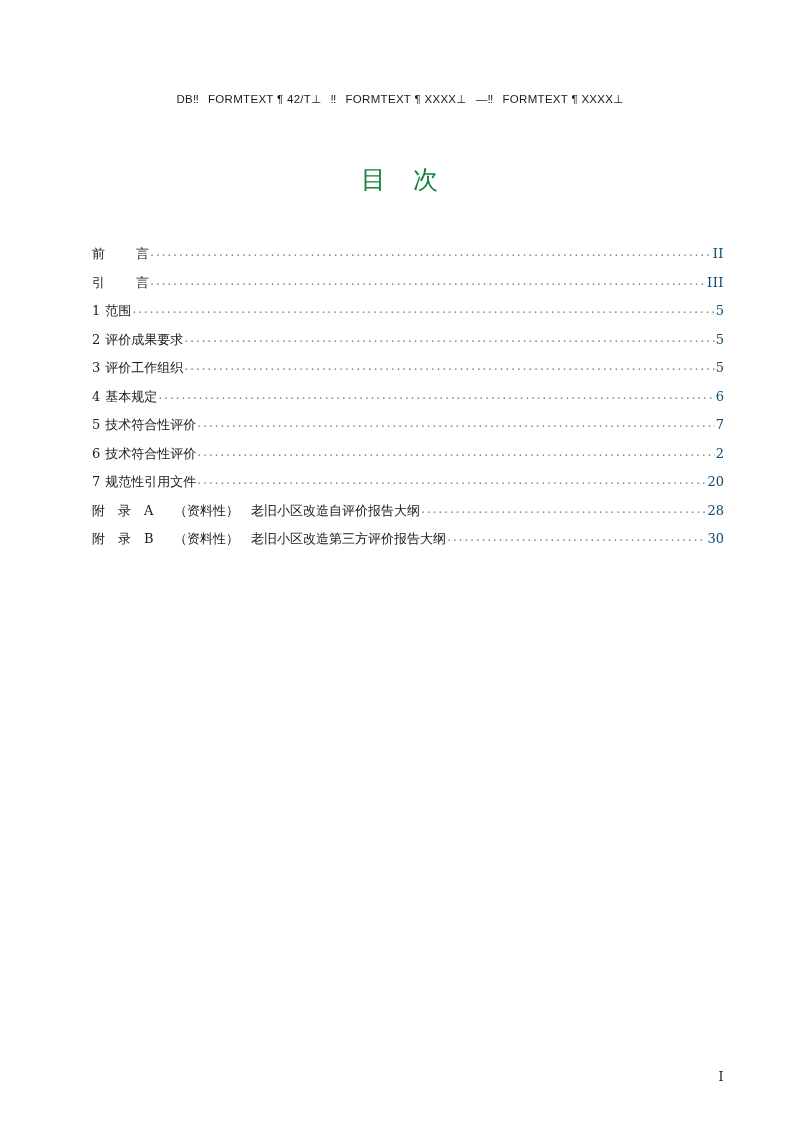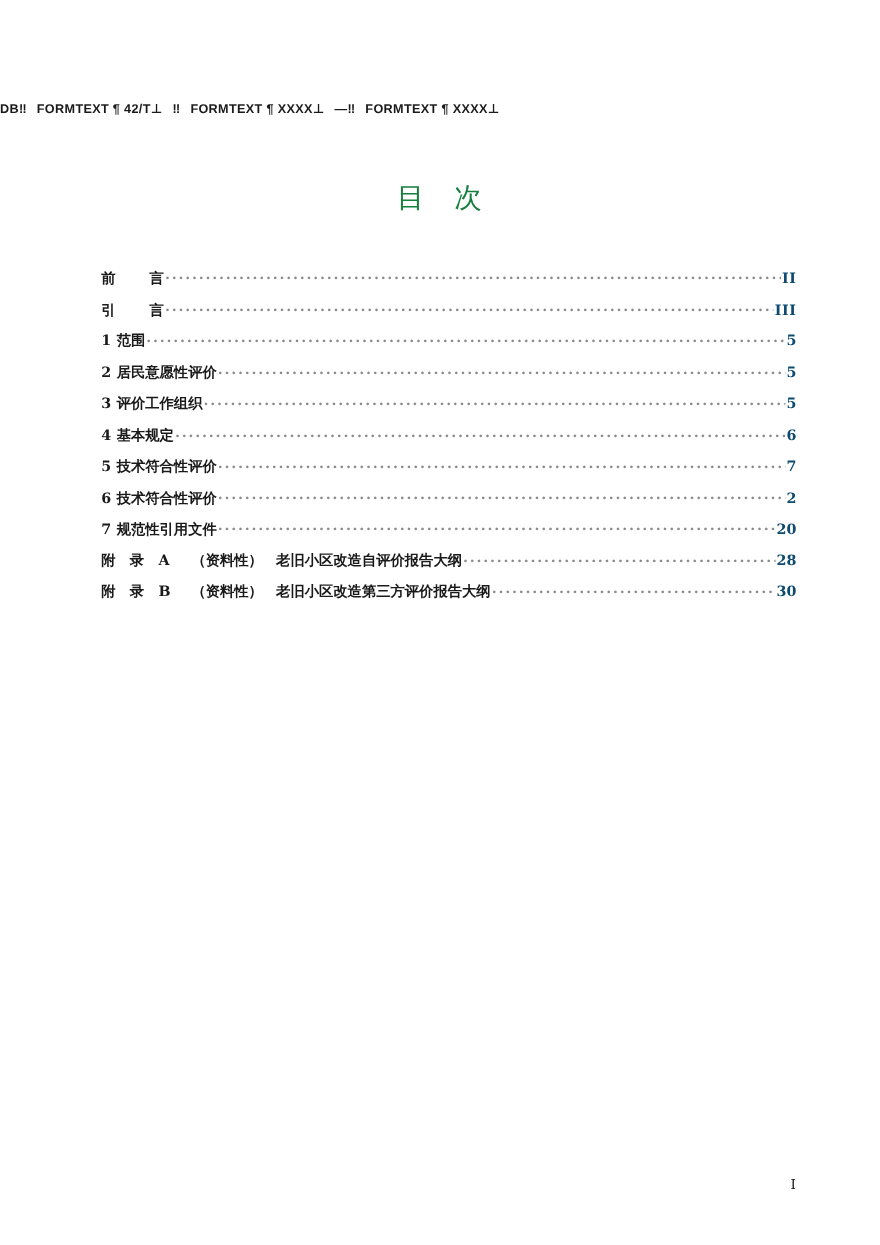--- a/index.html
+++ b/index.html
@@ -20,24 +20,24 @@
     overflow: hidden;
     box-sizing: border-box;
   }
 
   
   .doc-header {
     position: absolute;
     top: 92px;
     left: 0;
     right: 0;
-    text-align: left;
+    text-align: center;
     font-family: "Liberation Sans", "DejaVu Sans", sans-serif;
     font-size: 11.5px;
-    font-weight: bold;
+    font-weight: normal;
     letter-spacing: 0.3px;
     color: #1a1a1a;
     white-space: nowrap;
   }
   .doc-header .hdr-seg { display: inline; }
   .doc-header .gap { display: inline-block; width: 9px; }
 
   
   .toc-title {
     position: absolute;
@@ -60,21 +60,20 @@
     left: 92px;
     width: 632px;
   }
   .toc-row {
     display: flex;
     align-items: baseline;
     font-size: 13.2px;
     line-height: 28.5px;
     color: #1a1a1a;
     white-space: nowrap;
-    font-weight: bold;
   }
   .toc-row .label {
     font-family: "DejaVu Serif", "Liberation Serif", serif;
     font-size: 13px;
     color: #1a1a1a;
     flex: 0 0 auto;
   }
   .toc-row .leader {
     flex: 1 1 auto;
     overflow: hidden;
@@ -154,21 +153,21 @@
       <span class="pageno">III</span>
     </div>
 
     <div class="toc-row clause">
       <span class="label"><span class="num">1</span><span>范围</span></span>
       <span class="leader"></span>
       <span class="pageno">5</span>
     </div>
 
     <div class="toc-row clause">
-      <span class="label"><span class="num">2</span><span>居民意愿性评价</span></span>
+      <span class="label"><span class="num">2</span><span>评价成果要求</span></span>
       <span class="leader"></span>
       <span class="pageno">5</span>
     </div>
 
     <div class="toc-row clause">
       <span class="label"><span class="num">3</span><span>评价工作组织</span></span>
       <span class="leader"></span>
       <span class="pageno">5</span>
     </div>
 

